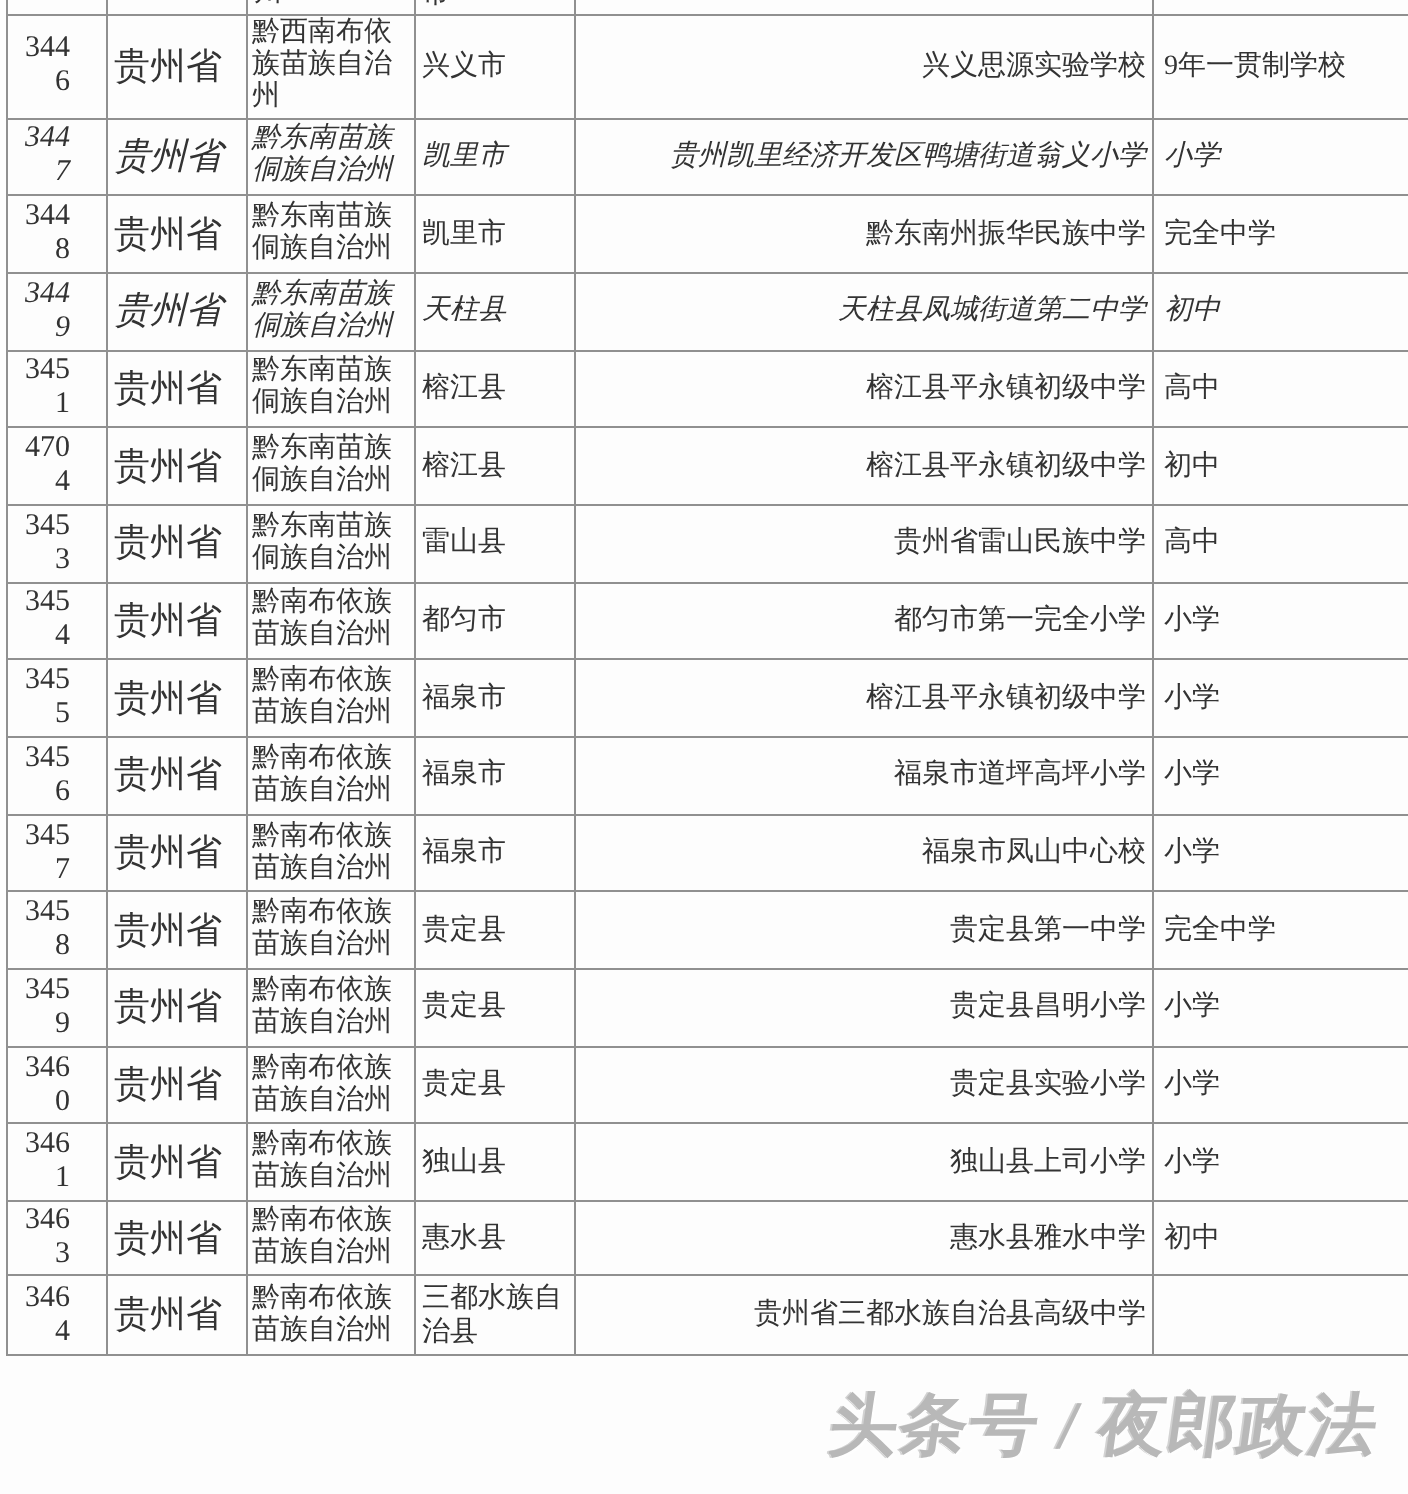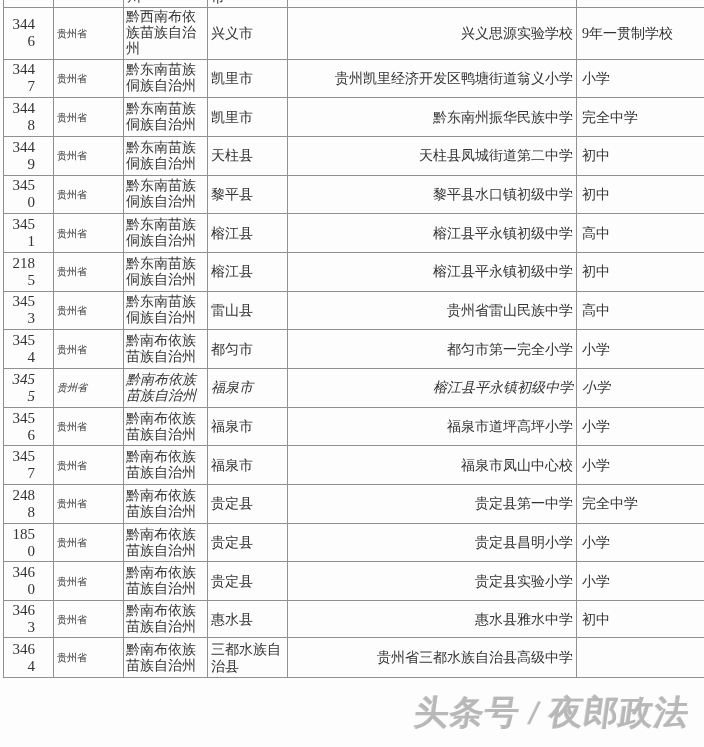--- a/index.html
+++ b/index.html
@@ -28,21 +28,21 @@
     font-size:14px;
     line-height:17px;
     vertical-align:middle;
     overflow:hidden;
     word-break:break-all;
   }
   td:last-child{border-right:none;}
   tr.partial-row td{border-top:none;height:7px;padding:0 3px;}
   tr.partial-row td span{display:block;margin-top:-12px;}
   .c-num{width:50px;text-align:right;font-size:15px;padding-right:18px;}
-  .c-prov{width:70px;font-size:10px;margin-left:24px;}
+  .c-prov{width:70px;font-size:18px;margin-left:24px;}
   .c-pref{width:84px;line-height:16px;padding:0 2px;}
   .c-county{width:80px;}
   .c-school{width:289px;padding-left:6px;text-align:right;}
   .c-type{width:128px;padding-left:5px;}
   .watermark{
     position:absolute;
     top:690px;left:415px;
     width:300px;
     font-size:34px;
     font-weight:bold;
@@ -75,62 +75,54 @@
         <td class="c-type"></td>
       </tr>
     <tr style="height: 52px;">
     <td class="c-num">3446</td>
     <td class="c-prov">贵州省</td>
     <td class="c-pref">黔西南布依族苗族自治州</td>
     <td class="c-county">兴义市</td>
     <td class="c-school">兴义思源实验学校</td>
     <td class="c-type">9年一贯制学校</td>
   </tr>
-        <tr style="height: 38.7px;">
+        <tr style="height: 38.7px; font-style: italic;">
     <td class="c-num">3447</td>
     <td class="c-prov">贵州省</td>
     <td class="c-pref">黔东南苗族侗族自治州</td>
     <td class="c-county">凯里市</td>
     <td class="c-school">贵州凯里经济开发区鸭塘街道翁义小学</td>
     <td class="c-type">小学</td>
   </tr>
         <tr style="height: 38.7px;">
     <td class="c-num">3448</td>
     <td class="c-prov">贵州省</td>
     <td class="c-pref">黔东南苗族侗族自治州</td>
     <td class="c-county">凯里市</td>
     <td class="c-school">黔东南州振华民族中学</td>
     <td class="c-type">完全中学</td>
   </tr>
-        <tr style="height: 38.7px;">
+        <tr style="height: 38.7px; font-style: italic;">
     <td class="c-num">3449</td>
     <td class="c-prov">贵州省</td>
     <td class="c-pref">黔东南苗族侗族自治州</td>
     <td class="c-county">天柱县</td>
     <td class="c-school">天柱县凤城街道第二中学</td>
     <td class="c-type">初中</td>
   </tr>
         <tr style="height: 38.7px;">
-    <td class="c-num">3450</td>
-    <td class="c-prov">贵州省</td>
-    <td class="c-pref">黔东南苗族侗族自治州</td>
-    <td class="c-county">黎平县</td>
-    <td class="c-school">黎平县水口镇初级中学</td>
-    <td class="c-type">初中</td>
-  </tr>
-        <tr style="height: 38.7px;">
     <td class="c-num">3451</td>
     <td class="c-prov">贵州省</td>
     <td class="c-pref">黔东南苗族侗族自治州</td>
     <td class="c-county">榕江县</td>
     <td class="c-school">榕江县平永镇初级中学</td>
     <td class="c-type">高中</td>
   </tr>
         <tr style="height: 38.7px;">
-    <td class="c-num">2185</td>
+    <td class="c-num">4704</td>
     <td class="c-prov">贵州省</td>
     <td class="c-pref">黔东南苗族侗族自治州</td>
     <td class="c-county">榕江县</td>
     <td class="c-school">榕江县平永镇初级中学</td>
     <td class="c-type">初中</td>
   </tr>
         <tr style="height: 38.7px;">
     <td class="c-num">3453</td>
     <td class="c-prov">贵州省</td>
     <td class="c-pref">黔东南苗族侗族自治州</td>
@@ -139,21 +131,21 @@
     <td class="c-type">高中</td>
   </tr>
         <tr style="height: 38.7px;">
     <td class="c-num">3454</td>
     <td class="c-prov">贵州省</td>
     <td class="c-pref">黔南布依族苗族自治州</td>
     <td class="c-county">都匀市</td>
     <td class="c-school">都匀市第一完全小学</td>
     <td class="c-type">小学</td>
   </tr>
-        <tr style="height: 38.7px; font-style: italic;">
+        <tr style="height: 38.7px;">
     <td class="c-num">3455</td>
     <td class="c-prov">贵州省</td>
     <td class="c-pref">黔南布依族苗族自治州</td>
     <td class="c-county">福泉市</td>
     <td class="c-school">榕江县平永镇初级中学</td>
     <td class="c-type">小学</td>
   </tr>
         <tr style="height: 38.7px;">
     <td class="c-num">3456</td>
     <td class="c-prov">贵州省</td>
@@ -164,41 +156,49 @@
   </tr>
         <tr style="height: 38.7px;">
     <td class="c-num">3457</td>
     <td class="c-prov">贵州省</td>
     <td class="c-pref">黔南布依族苗族自治州</td>
     <td class="c-county">福泉市</td>
     <td class="c-school">福泉市凤山中心校</td>
     <td class="c-type">小学</td>
   </tr>
         <tr style="height: 38.7px;">
-    <td class="c-num">2488</td>
+    <td class="c-num">3458</td>
     <td class="c-prov">贵州省</td>
     <td class="c-pref">黔南布依族苗族自治州</td>
     <td class="c-county">贵定县</td>
     <td class="c-school">贵定县第一中学</td>
     <td class="c-type">完全中学</td>
   </tr>
         <tr style="height: 38.7px;">
-    <td class="c-num">1850</td>
+    <td class="c-num">3459</td>
     <td class="c-prov">贵州省</td>
     <td class="c-pref">黔南布依族苗族自治州</td>
     <td class="c-county">贵定县</td>
     <td class="c-school">贵定县昌明小学</td>
     <td class="c-type">小学</td>
   </tr>
         <tr style="height: 38.7px;">
     <td class="c-num">3460</td>
     <td class="c-prov">贵州省</td>
     <td class="c-pref">黔南布依族苗族自治州</td>
     <td class="c-county">贵定县</td>
     <td class="c-school">贵定县实验小学</td>
+    <td class="c-type">小学</td>
+  </tr>
+        <tr style="height: 38.7px;">
+    <td class="c-num">3461</td>
+    <td class="c-prov">贵州省</td>
+    <td class="c-pref">黔南布依族苗族自治州</td>
+    <td class="c-county">独山县</td>
+    <td class="c-school">独山县上司小学</td>
     <td class="c-type">小学</td>
   </tr>
         <tr style="height: 35px;">
     <td class="c-num">3463</td>
     <td class="c-prov">贵州省</td>
     <td class="c-pref">黔南布依族苗族自治州</td>
     <td class="c-county">惠水县</td>
     <td class="c-school">惠水县雅水中学</td>
     <td class="c-type">初中</td>
   </tr>

